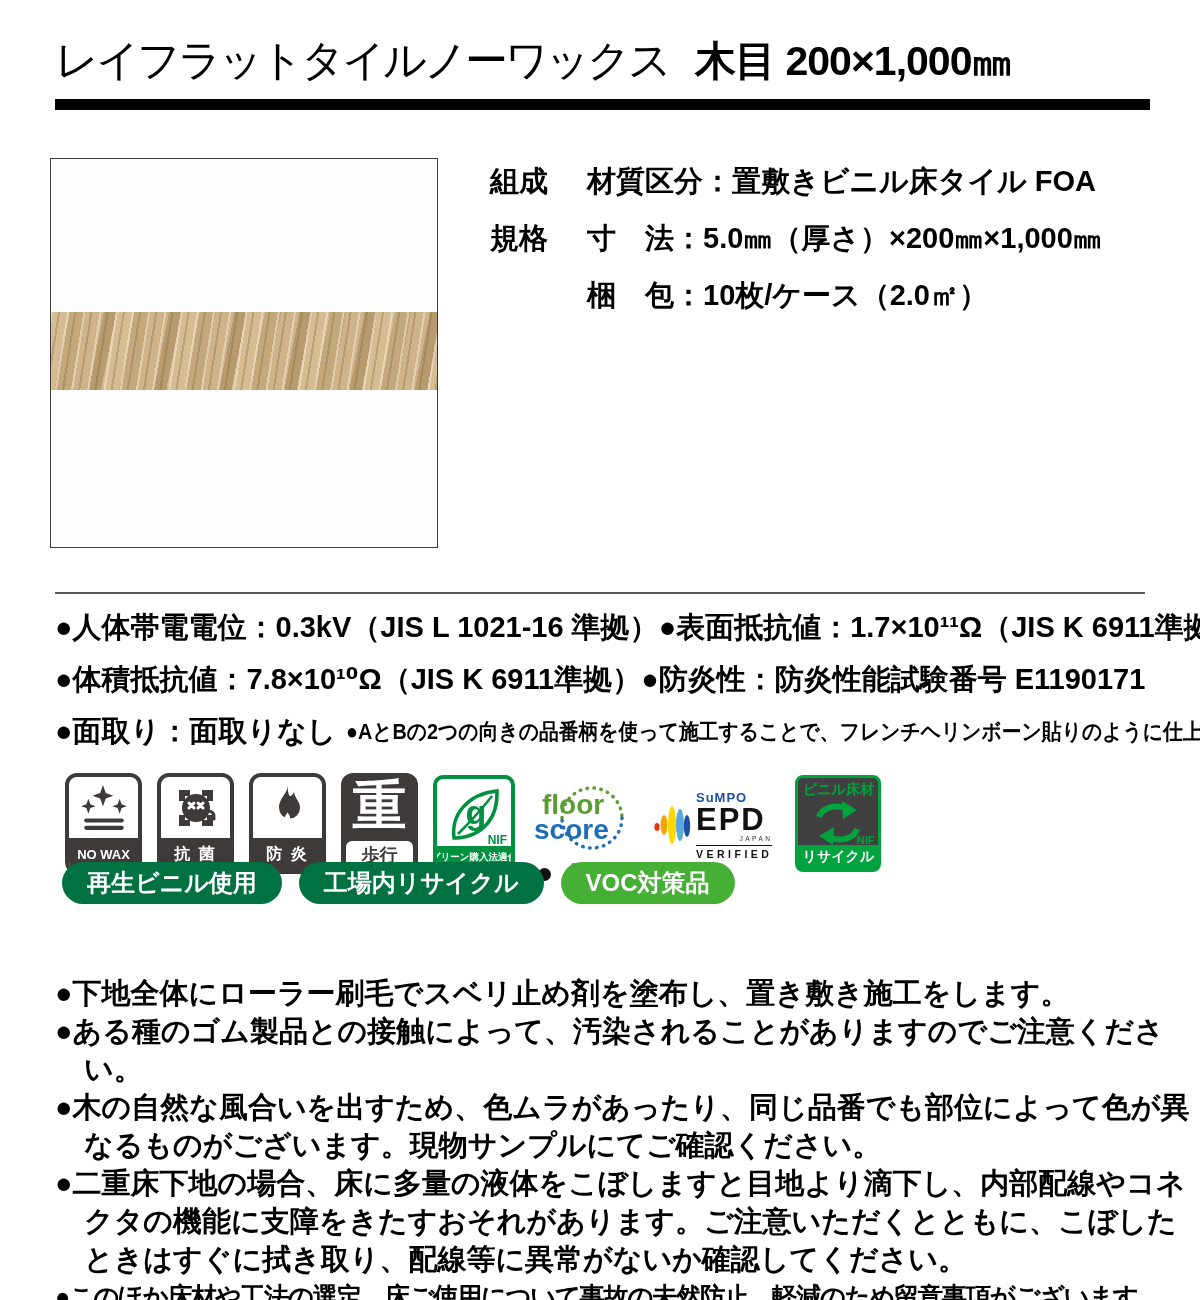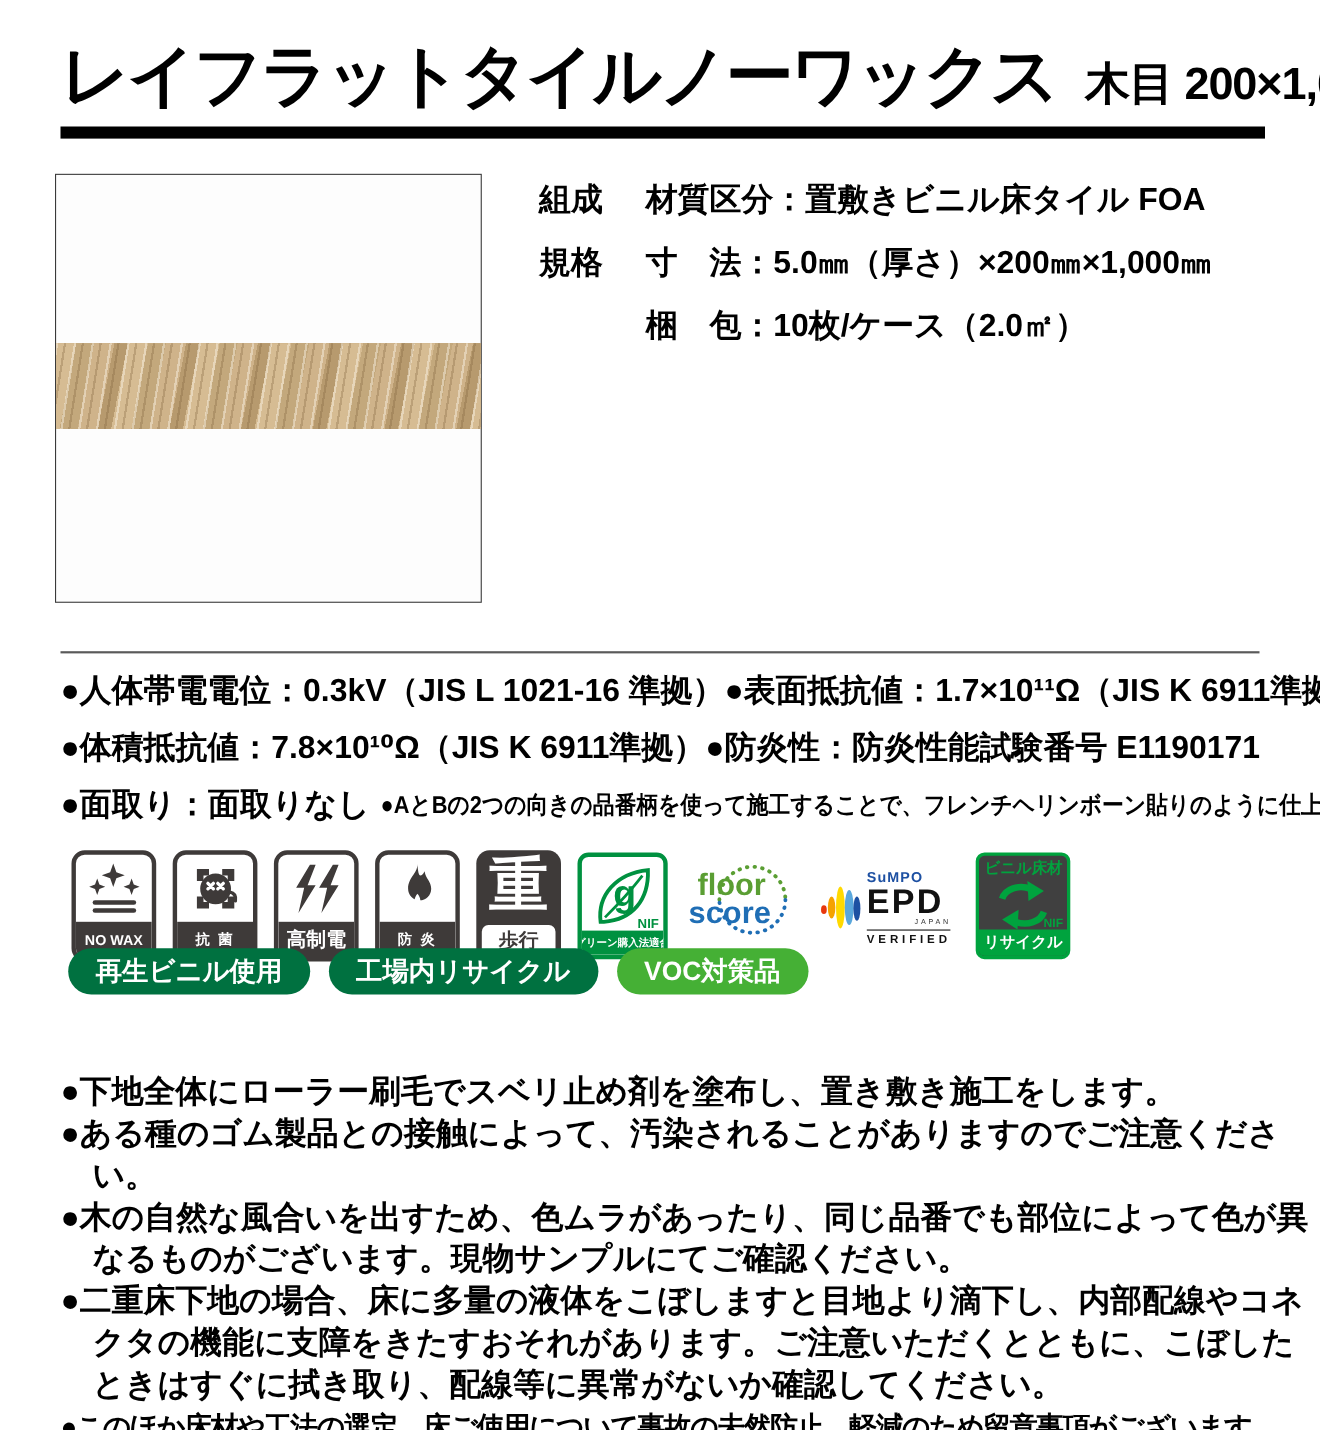--- a/index.html
+++ b/index.html
@@ -3,21 +3,21 @@
 <meta charset="utf-8">
 <style>
   * { margin:0; padding:0; box-sizing:border-box; }
   html,body { background:#ffffff; }
   body { font-family:"Liberation Sans","DejaVu Sans",sans-serif; color:#000; }
   .page { position:relative; width:1200px; height:1300px; background:#fff; overflow:hidden; }
 
   
   .header { position:absolute; top:34px; left:55px; width:1095px; }
   .title-row { display:flex; align-items:baseline; gap:26px; white-space:nowrap; }
-  .page-title { font-size:62px; font-weight:700; letter-spacing:-3px; line-height:1.15; }
+  .page-title { font-size:43px; font-weight:400; letter-spacing:-3px; line-height:1.15; }
   .page-subtitle { font-size:41px; font-weight:900; letter-spacing:-1px; }
   .title-rule { margin-top:10px; width:1095px; height:11px; background:#000; }
 
   
   .product { position:absolute; top:158px; left:50px; display:flex; gap:52px; }
   .tile-image { position:relative; width:388px; height:390px; border:1px solid #3a3a3a; background:#fdfdfd; flex:0 0 auto; }
   .wood-strip { position:absolute; left:0; right:0; top:153px; height:78px;
     background-color:#c7aa80;
     background-image:
       repeating-linear-gradient(99deg, rgba(255,250,240,.42) 0 2px, rgba(0,0,0,0) 2px 7px, rgba(125,96,58,.30) 7px 9px, rgba(0,0,0,0) 9px 16px),
@@ -36,21 +36,21 @@
   .prop-row { display:flex; align-items:center; margin-bottom:12px; white-space:nowrap; }
   .prop-left { min-width:563px; flex:0 0 auto; }
   .prop-row.last .prop-left { min-width:0; margin-right:10px; }
   .prop-small { display:inline-block; font-size:22px; transform:scaleX(.9); transform-origin:left center; }
 
   
   .icons { position:absolute; top:773px; left:65px; display:flex; align-items:flex-start; gap:15px; }
   .gicon { width:77px; height:101px; border:4px solid #3e3a39; border-radius:12px; background:#fff;
            display:flex; flex-direction:column; overflow:hidden; flex:0 0 auto; }
   .gicon .art { flex:1; display:flex; align-items:center; justify-content:center; }
-  .gicon .band { height:32px; background:#3e3a39; color:#fff; font-weight:800; font-size:13px;
+  .gicon .band { height:32px; background:#3e3a39; color:#fff; font-weight:800; font-size:16px;
                  display:flex; align-items:center; justify-content:center; letter-spacing:2px; }
   .gicon .band.en { font-size:13px; letter-spacing:0; }
   .gicon .band.tight { letter-spacing:0; font-size:18px; }
   .walk-icon { width:77px; height:101px; background:#3e3a39; border-radius:12px; position:relative;
                color:#fff; flex:0 0 auto; }
   .walk-kanji { font-size:54px; font-weight:900; text-align:center; line-height:64px; }
   .walk-band { position:absolute; left:5px; right:5px; bottom:5px; height:28px; background:#fff; border-radius:6px;
                color:#3e3a39; font-weight:900; font-size:18px; display:flex; align-items:center; justify-content:center; }
 
   .gmark { width:82px; height:97px; border:4px solid #009140; border-radius:10px; background:#fff;
@@ -170,29 +170,20 @@
         <svg width="48" height="48" viewBox="0 0 48 48">
           <path d="M10 17v-8h8M30 9h8v8M10 31v8h8M30 39h8v-8" fill="none" stroke="#3e3a39" stroke-width="6"></path>
           <circle class="ink" cx="24" cy="24" r="14"></circle>
           <path d="M37 27q6 1 5 8" fill="none" stroke="#3e3a39" stroke-width="3" stroke-linecap="round"></path>
           <path d="M17 19l5 5m0-5l-5 5M26 19l5 5m0-5l-5 5" stroke="#fff" stroke-width="3" stroke-linecap="round"></path>
         </svg>
       </div>
       <div class="band">抗 菌</div>
     </div>
 
-    <div class="gicon">
-      <div class="art">
-        <svg width="48" height="46" viewBox="0 0 46 44">
-          <path class="ink" d="M17 1L5 21h7L7 43l15-24h-7L22 1z"></path>
-          <path class="ink" d="M37 1L25 21h7L27 43l15-24h-7L42 1z"></path>
-        </svg>
-      </div>
-      <div class="band tight">高制電</div>
-    </div>
 
     <div class="gicon">
       <div class="art">
         <svg width="44" height="48" viewBox="0 0 44 48">
           <path class="ink" d="M21 1c2 8-8 12-8 23a10.5 10.5 0 0 0 21 0c0-7-5-9-6-16-2 4-4 5-5 3-1-2-1-6-2-10z"></path>
           <path d="M21.5 28.5c-3.2 3.6-3.7 8.4 0 10 3.7-1.6 3.2-6.4 0-10z" fill="#fff"></path>
         </svg>
       </div>
       <div class="band">防 炎</div>
     </div>

